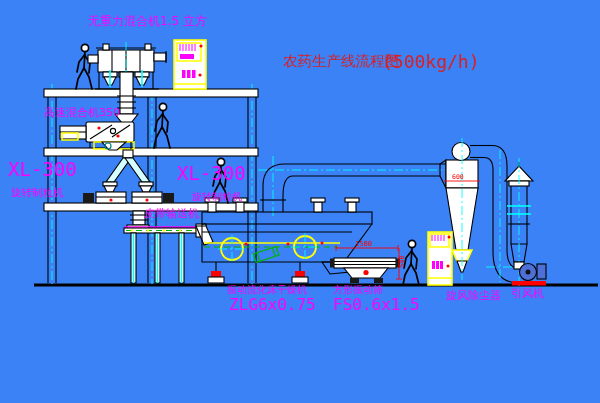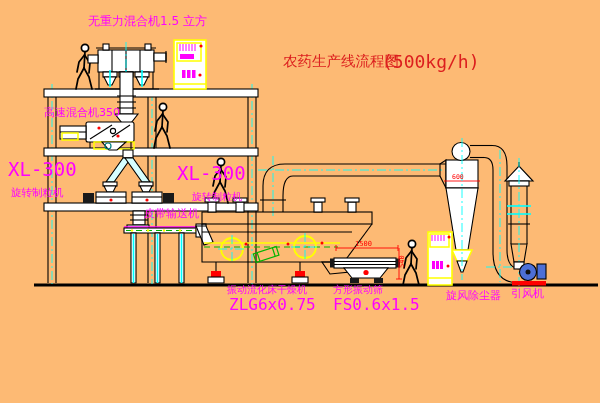--- a/index.html
+++ b/index.html
@@ -1,16 +1,16 @@
 <!DOCTYPE html>
 <html><head>
 <meta charset="utf-8">
 <style>
   html,body{margin:0;padding:0;background:#fff;}
-  #canvas{position:relative;width:600px;height:403px;background:#fdba74;overflow:hidden;
+  #canvas{position:relative;width:600px;height:403px;background:#3b82f6;overflow:hidden;
           font-family:"DejaVu Sans",sans-serif;text-decoration:underline;}
   svg{display:block;}
   svg text{font-family:"DejaVu Sans",sans-serif;}
   .mono{font-family:"DejaVu Sans Mono",monospace;}
   .k  {stroke:#000;fill:none;stroke-width:1.1;}
   .kf {stroke:#000;fill:#fff;stroke-width:1.1;}
   .kd {fill:#1a1a1a;stroke:none;}
   .thick{stroke:#000;fill:none;stroke-width:3;}
   .y  {stroke:#FFFF00;fill:none;stroke-width:1.5;}
   .yf {fill:#FFFF00;stroke:none;}

